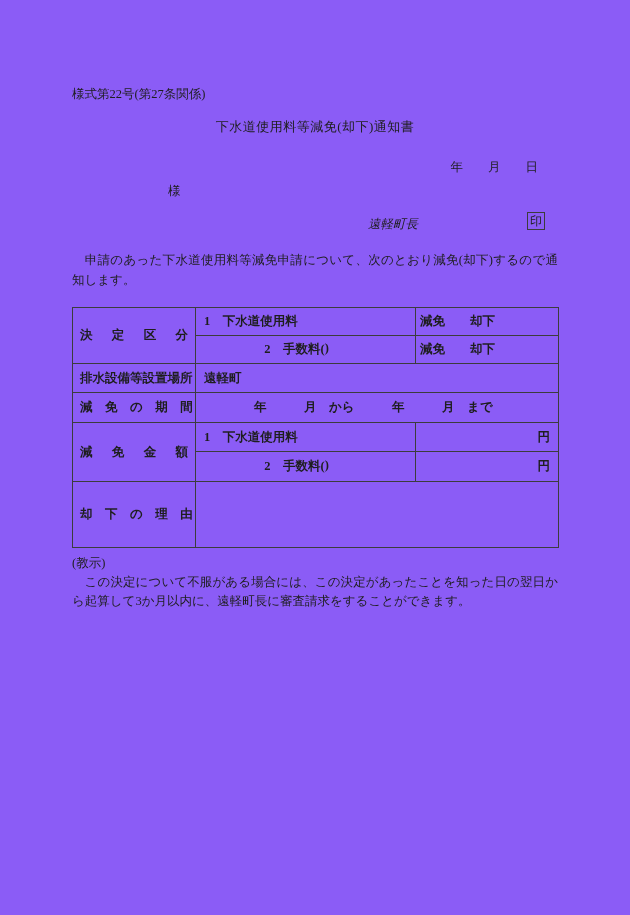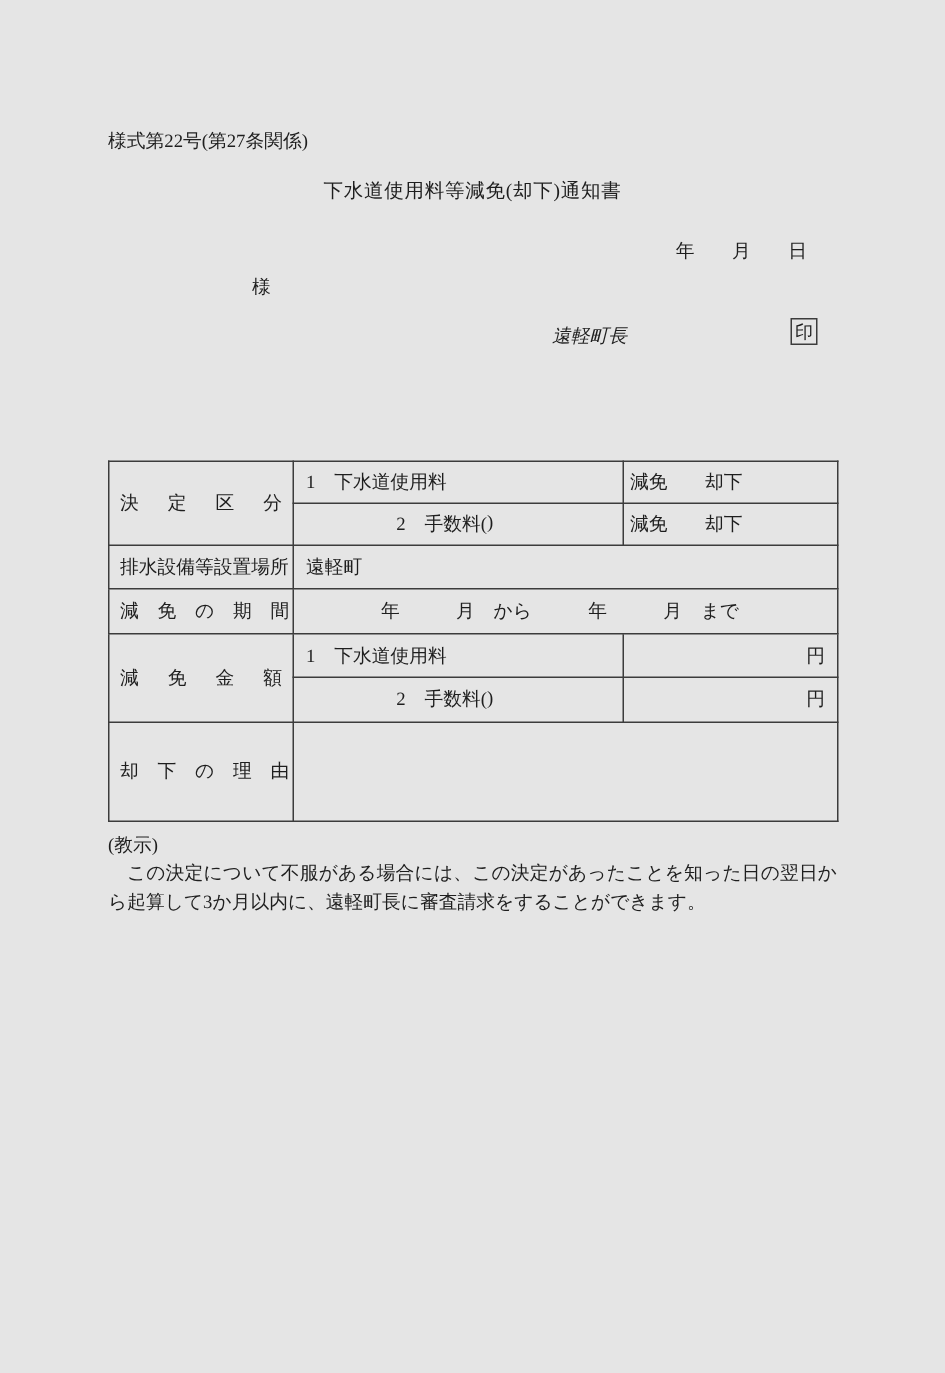--- a/index.html
+++ b/index.html
@@ -1,20 +1,20 @@
 <!DOCTYPE html>
 <html lang="ja"><head>
 <meta charset="utf-8">
 <style>
   * { margin:0; padding:0; box-sizing:border-box; }
   html,body { background:#ffffff; }
   .page {
     position:relative;
     width:630px; height:915px;
-    background:#e5e5e5;
+    background:#8b5cf6;
     font-family:"Liberation Serif","DejaVu Serif",serif;
     color:#1e1e1e;
     font-size:12.5px;
     overflow:hidden;
   }
   .abs { position:absolute; }
   .form-number { left:72px; top:87px; line-height:15px; }
   .doc-title { left:0; right:0; top:118px; text-align:center; font-size:13px; font-weight:normal; letter-spacing:0.5px; }
   .date-line { right:92px; top:159px; white-space:nowrap; }
   .addressee { left:168px; top:183px; }
@@ -25,21 +25,21 @@
     border:1px solid #3c3c3c;
     text-align:center; line-height:16px; font-size:12px;
   }
   .body-text { left:72px; top:250px; width:486px; line-height:20px; text-align:justify; }
   .form-table {
     position:absolute; left:72px; top:307px; width:486px;
     border-collapse:collapse; table-layout:fixed;
   }
   .form-table th, .form-table td {
     border:1px solid #3c3c3c;
-    font-weight:normal; font-size:12.5px;
+    font-weight:bold; font-size:12.5px;
     vertical-align:middle;
     overflow:hidden;
   }
   .form-table th { text-align:justify; text-align-last:justify; padding:0 7px; white-space:nowrap; }
   .form-table td { padding:0 8px; white-space:nowrap; }
   .form-table td.center { text-align:left; padding:0 4px; }
   .form-table td.right { text-align:right; padding:0 8px; }
   .form-table td.nopad { padding:0; }
   .r1 { height:28px; } .r2 { height:28px; } .r3 { height:29px; }
   .r4 { height:30px; } .r5 { height:29px; } .r6 { height:30px; } .r7 { height:66px; }
@@ -57,20 +57,21 @@
   <div class="abs doc-title">下水道使用料等減免(却下)通知書</div>
 
   <div class="abs date-line">年　　月　　日</div>
 
   <div class="abs addressee">様</div>
 
   <div class="abs issuer">遠軽町長</div>
 
   <div class="abs seal">印</div>
 
+  <p class="abs body-text">　申請のあった下水道使用料等減免申請について、次のとおり減免(却下)するので通知します。</p>
 
   <table class="form-table">
     <colgroup>
       <col style="width:123px">
       <col style="width:220px">
       <col style="width:143px">
     </colgroup>
     <tbody>
       <tr class="r1">
         <th rowspan="2"><span>決　定　区　分</span></th>

